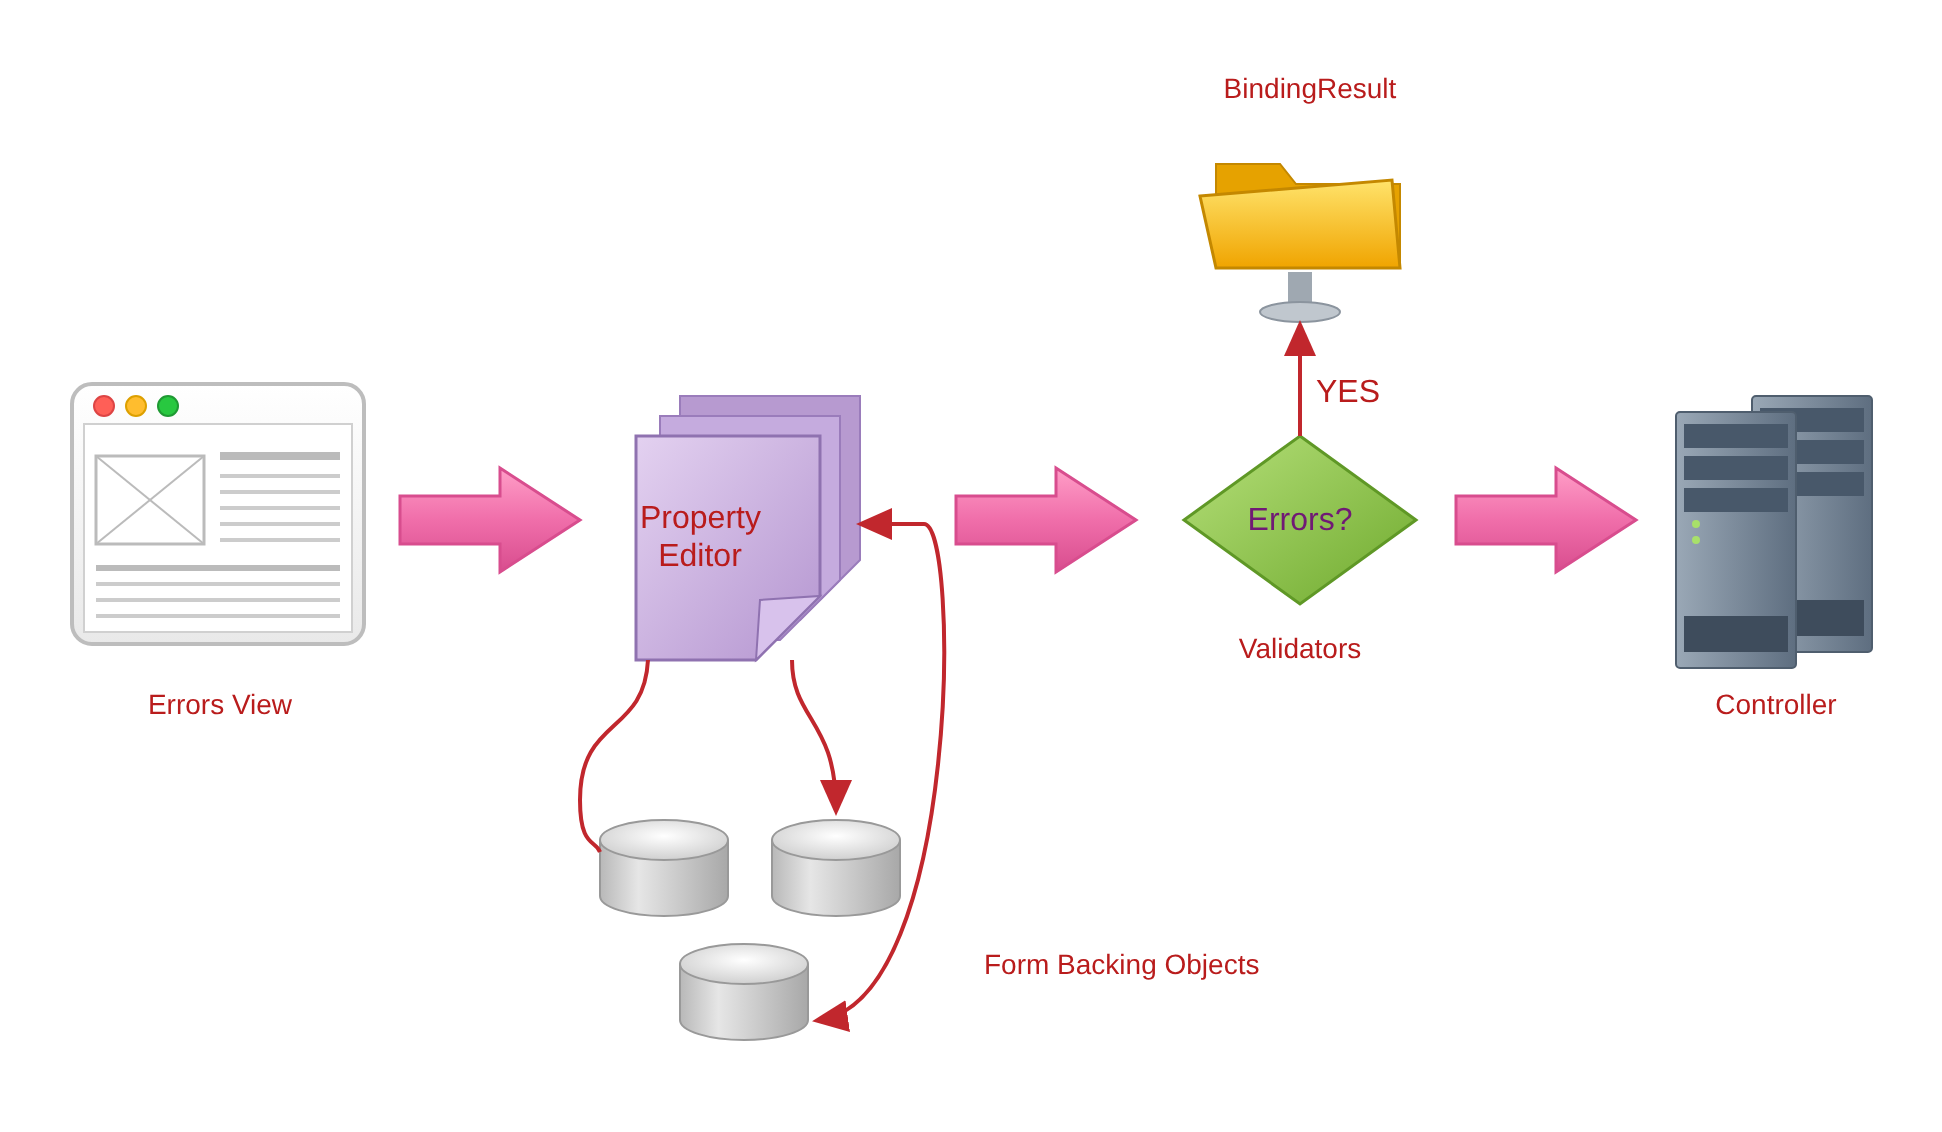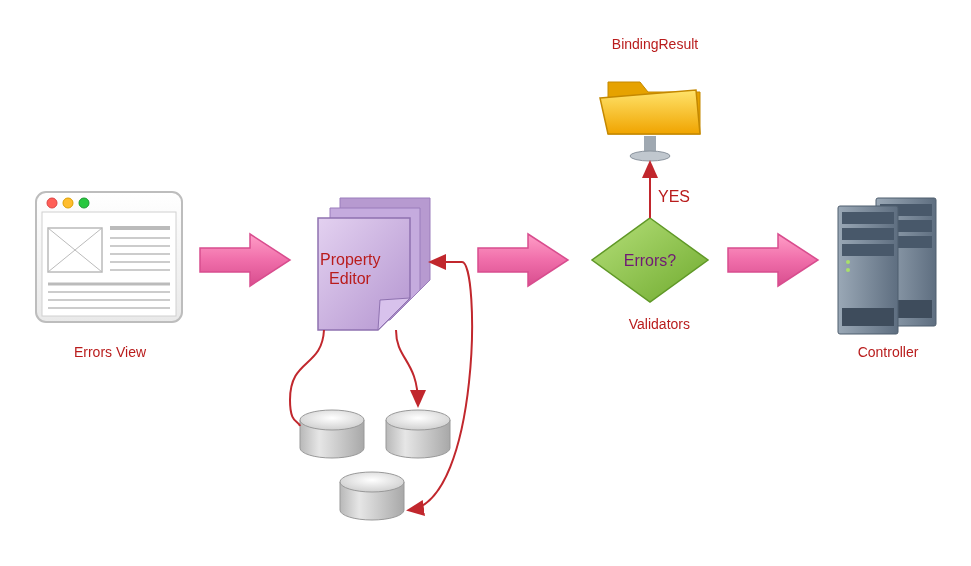--- a/index.html
+++ b/index.html
@@ -183,22 +183,23 @@
 
 <div class="label center-text" style="left:60px; top:344px; width:100px;">Errors View</div>
 
 <div class="label center-text small-label" style="left:320px; top:250px; width:60px; line-height:1.2;">
   <span>Property</span><br>
   <span>Editor</span>
 </div>
 
 <div class="label center-text small-label" style="left:620px; top:252px; width:60px; color:#701a75;">Errors?</div>
 
-<div class="label center-text" style="left:610px; top:316px; width:80px;text-align:right;">Validators</div>
+<div class="label center-text" style="left:610px; top:316px; width:80px;">Validators</div>
 
 <div class="label small-label" style="left:658px; top:188px;">YES</div>
 
 <div class="label center-text" style="left:590px; top:36px; width:130px;">BindingResult</div>
 
 <div class="label center-text" style="left:838px; top:344px; width:100px;">Controller</div>
 
+<div class="label" style="left:492px; top:474px;">Form Backing Objects</div>
 
 </div>
 
 </body></html>

